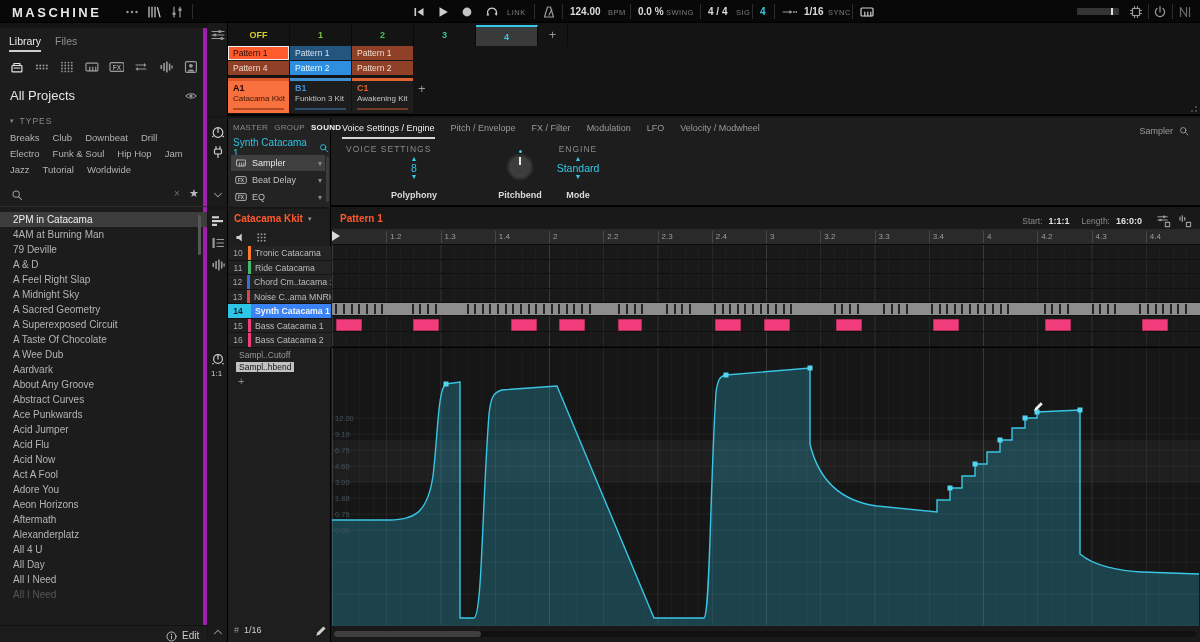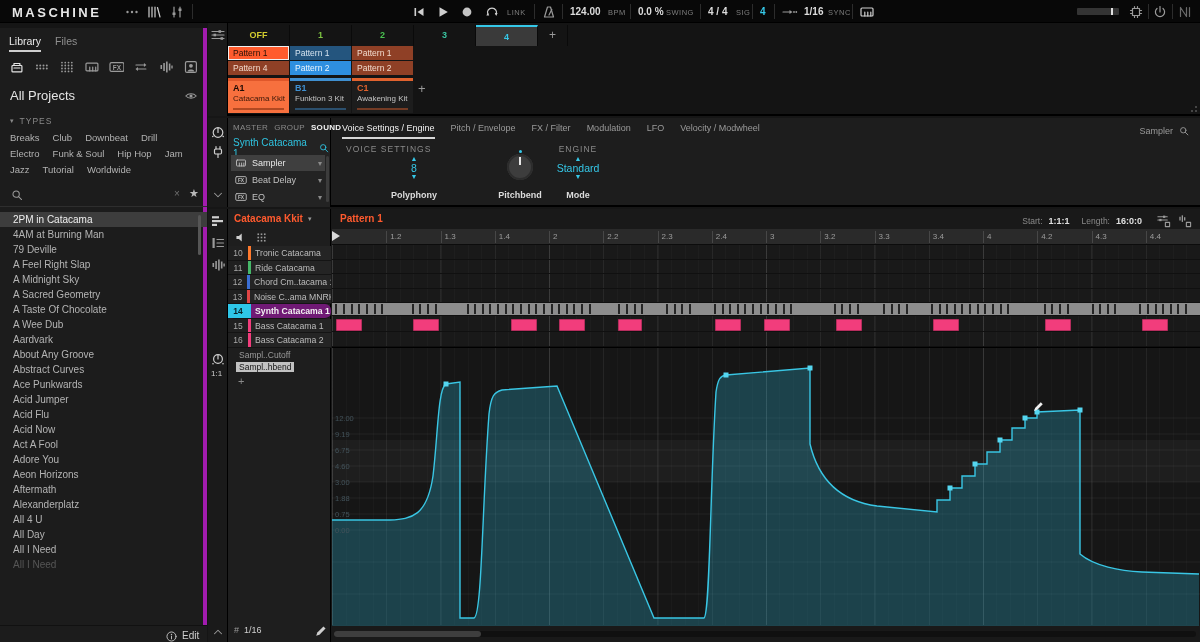--- a/index.html
+++ b/index.html
@@ -78,21 +78,21 @@
       repeating-linear-gradient(90deg, rgba(255,255,255,0.045) 0 1px, transparent 1px 54.25px),
       repeating-linear-gradient(90deg, rgba(255,255,255,0.022) 0 1px, transparent 1px 13.56px); }
   .ed-head-txt { font-size:10px; font-weight:bold; color:#ff5a2e; }
   #ruler { position:absolute; top:20px; left:0; width:868px; height:16px; background:#2a2a2a; border-bottom:1px solid #0c0c0c; }
   .rl { position:absolute; top:2px; font-size:8px; color:#9c9c9c; padding-left:3px; border-left:1px solid #474747; height:12px; line-height:12px; }
   .srow { position:absolute; left:0; width:868px; height:14.57px; border-bottom:1px solid #101010; }
   .snd { position:absolute; left:0; width:103px; height:14.57px; display:flex; align-items:stretch; border-bottom:1px solid #141414; background:#242424; }
   .snd .n { width:20px; font-size:8.5px; color:#a8a8a8; text-align:center; line-height:14px; background:#202020; }
   .snd .cb { width:3px; }
   .snd .nm { font-size:8.7px; color:#bcbcbc; line-height:14px; padding-left:4px; white-space:nowrap; overflow:hidden; }
-  .snd.sel { background:#701a75;border-radius:6px; }
+  .snd.sel { background:#3b82f6; }
   .snd.sel .n { background:#2ec6e8; color:#0a2026; font-weight:bold; }
   .snd.sel .nm { color:#f2f2f2; font-weight:bold; }
   .band-tick { position:absolute; top:1px; width:2px; height:10px; background:#252525; }
   .note { position:absolute; height:12px; border-radius:1px; }
   .lane-lab { font-size:8.5px; color:#9a9a9a; margin:2px 0 0 8px; width:fit-content; padding:0 3px; }
   .lane-lab.sel { background:#c2c2c2; color:#141414; }
   .scale-lab { position:absolute; left:3px; font-size:7.5px; color:#42525a; }
   #scrollbar { position:absolute; height:6px; background:#101010; border-radius:3px; }
   #scroll-thumb { position:absolute; height:6px; width:147px; background:#3e3e3e; border-radius:3px; }
   .grip { position:absolute; width:10px; height:10px; opacity:.5; }
@@ -329,23 +329,25 @@
             <path d="M9.8,9.8 L13.2,13.2"></path>
           </svg>
         </span>
       <span class="abs" style="left:174px;top:5px;font-size:10px;color:#6f6f6f;">×</span>
       <span class="abs" style="left:189px;top:4px;font-size:11px;color:#b9b9b9;">★</span>
     </div>
     <div id="proj-list">
         <div class="proj sel">2PM in Catacama</div>
         <div class="proj">4AM at Burning Man</div>
         <div class="proj">79 Deville</div>
+        <div class="proj">A &amp; D</div>
         <div class="proj">A Feel Right Slap</div>
         <div class="proj">A Midnight Sky</div>
         <div class="proj">A Sacred Geometry</div>
+        <div class="proj">A Superexposed Circuit</div>
         <div class="proj">A Taste Of Chocolate</div>
         <div class="proj">A Wee Dub</div>
         <div class="proj">Aardvark</div>
         <div class="proj">About Any Groove</div>
         <div class="proj">Abstract Curves</div>
         <div class="proj">Ace Punkwards</div>
         <div class="proj">Acid Jumper</div>
         <div class="proj">Acid Flu</div>
         <div class="proj">Acid Now</div>
         <div class="proj">Act A Fool</div>

